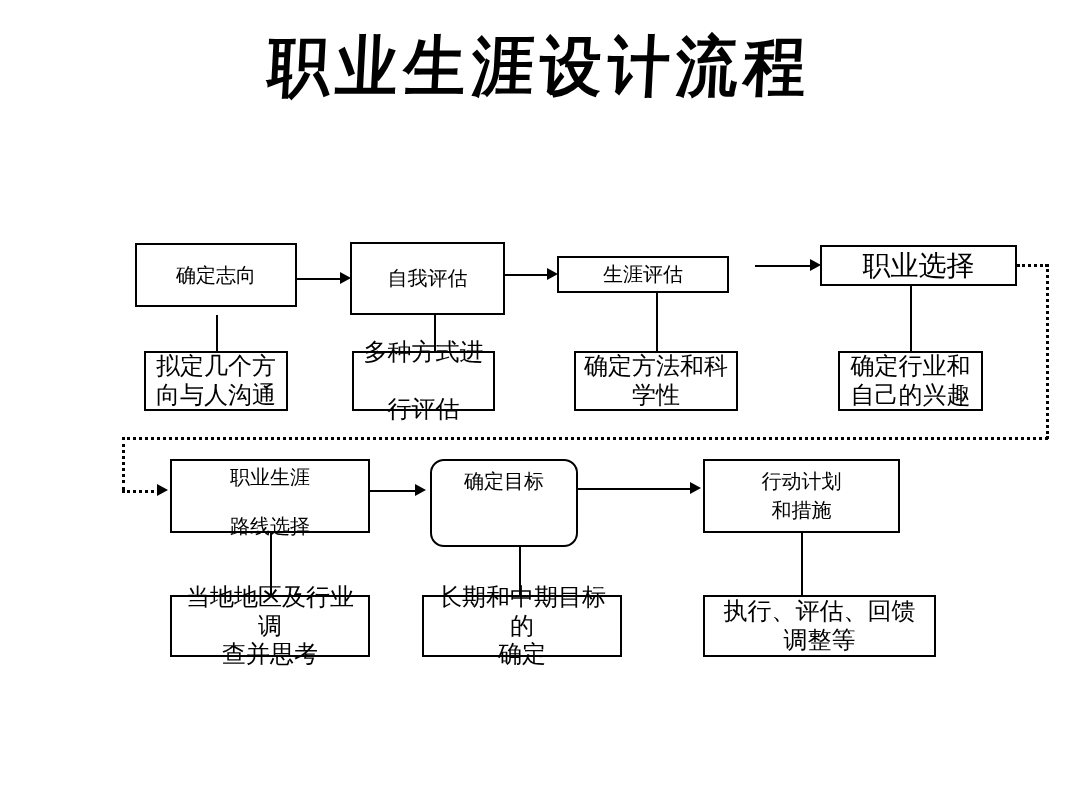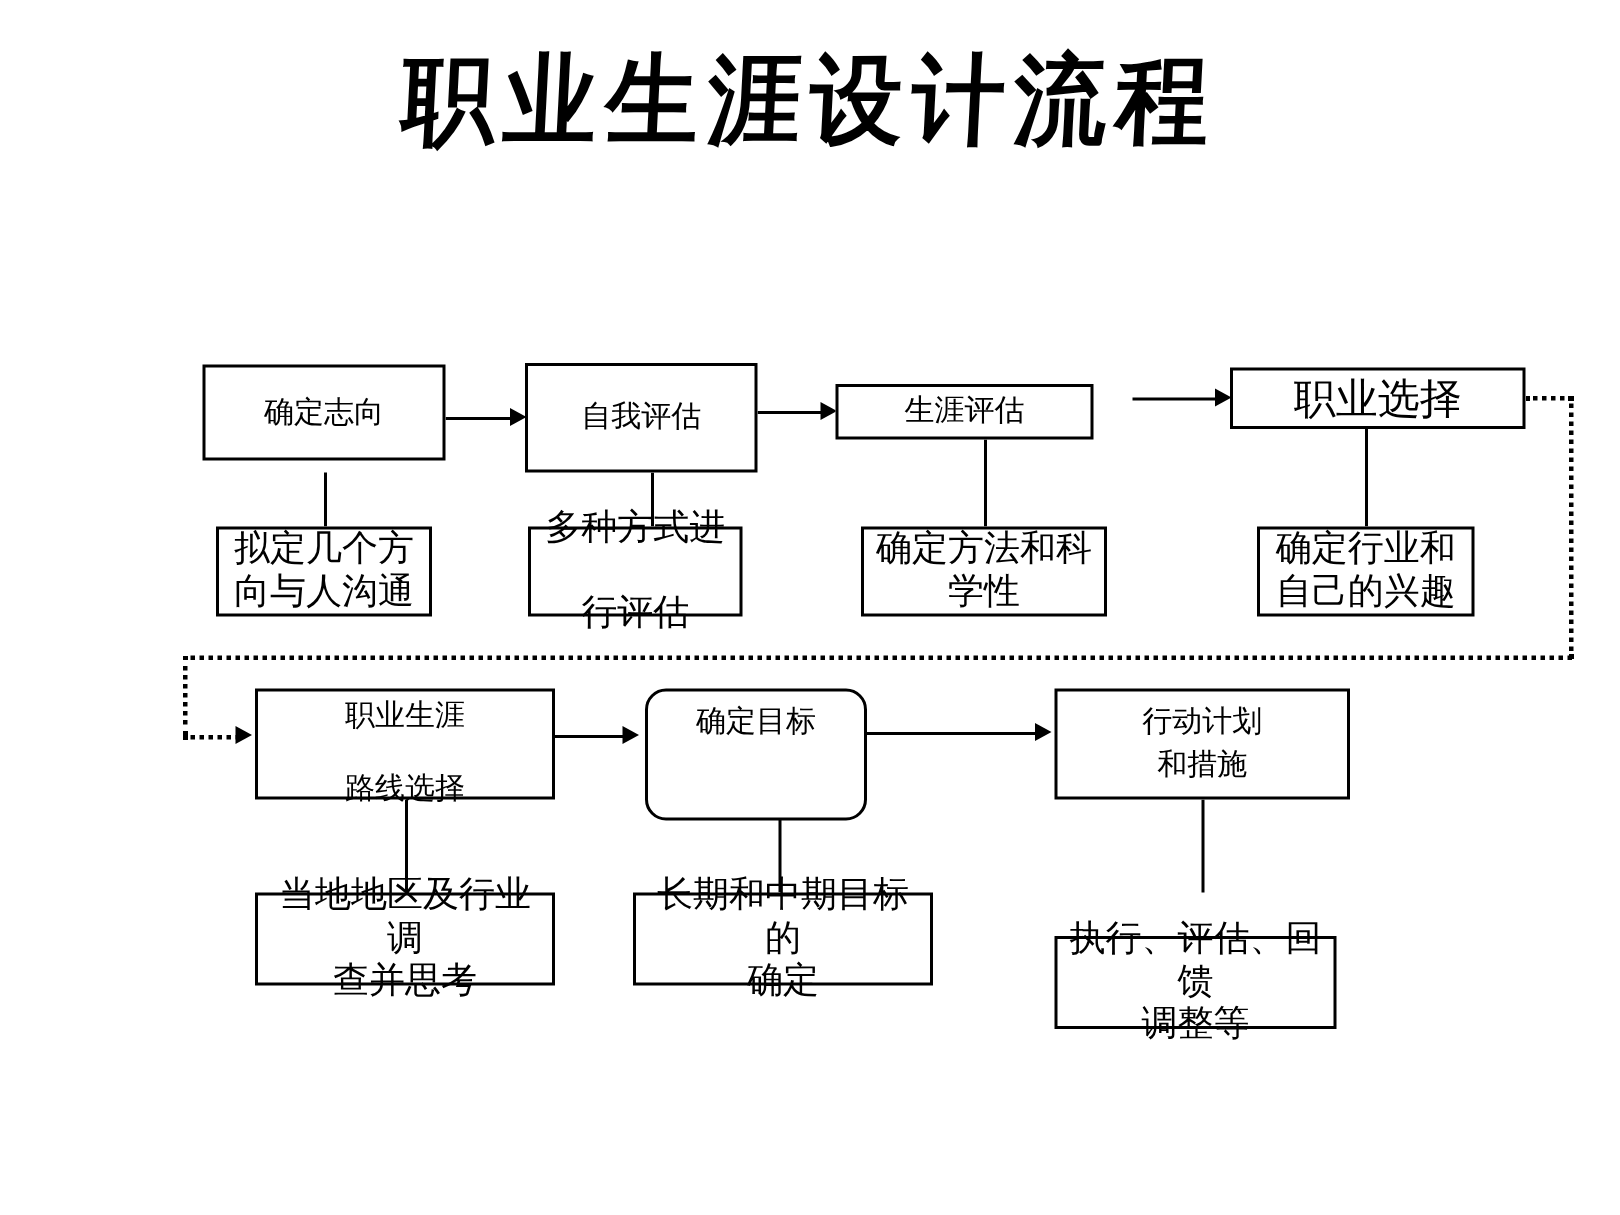--- a/index.html
+++ b/index.html
@@ -176,21 +176,21 @@
   <div class="box sub" style="left:170px; top:595px; width:200px; height:62px;">
     <span class="ln">当地地区及行业调</span>
     <span class="ln">查并思考</span>
   </div>
 
   <div class="box sub" style="left:422px; top:595px; width:200px; height:62px;">
     <span class="ln">长期和中期目标的</span>
     <span class="ln">确定</span>
   </div>
 
-  <div class="box sub" style="left:703px; top:624px; width:188px; height:62px;">
+  <div class="box sub" style="left:703px; top:595px; width:233px; height:62px;">
     <span class="ln">执行、评估、回馈</span>
     <span class="ln">调整等</span>
   </div>
 
   <div class="hline" style="left:297px; top:278px; width:46px;"></div>
   <div class="arrowhead" style="left:340px; top:272px;"></div>
 
   <div class="hline" style="left:505px; top:274px; width:45px;"></div>
   <div class="arrowhead" style="left:547px; top:268px;"></div>
 

